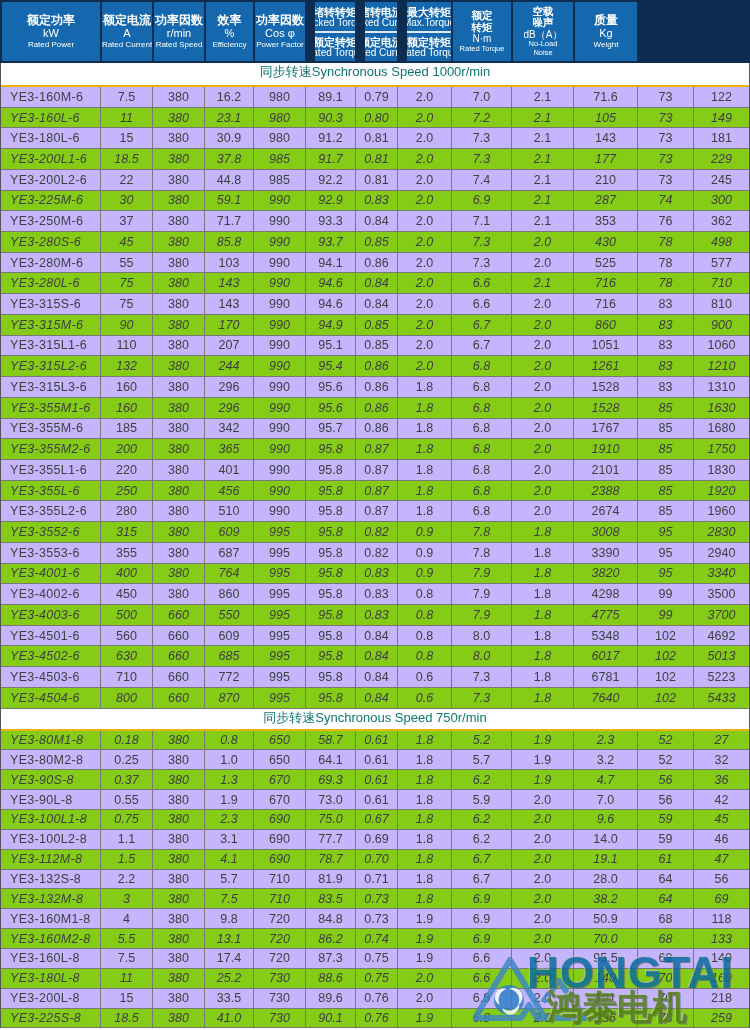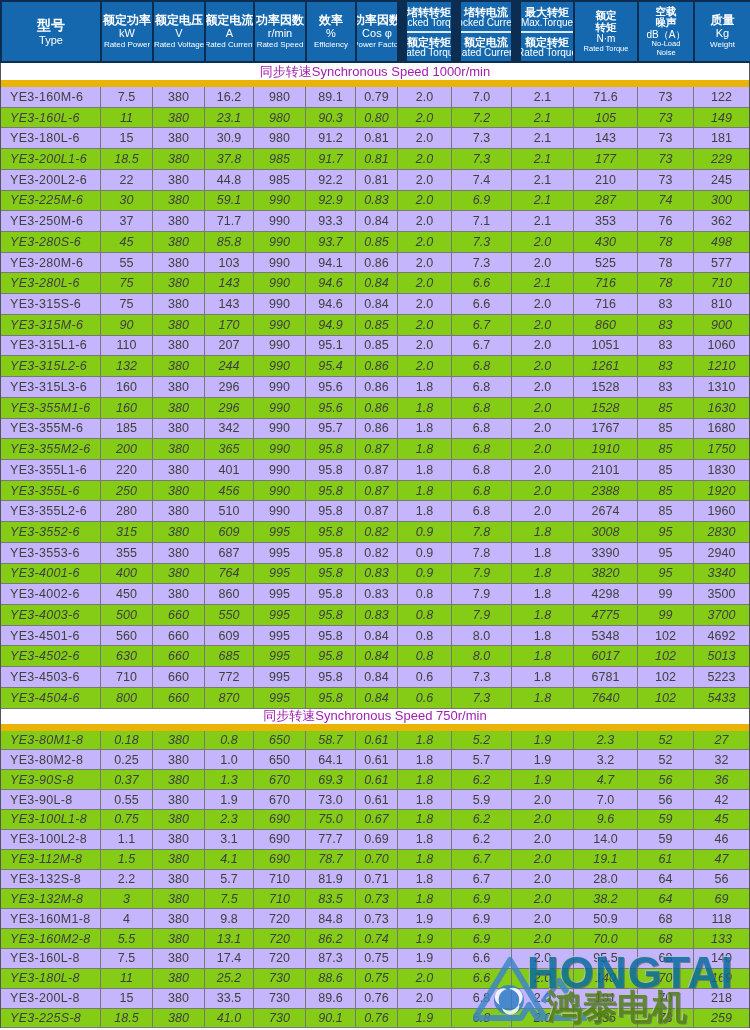--- a/index.html
+++ b/index.html
@@ -28,23 +28,23 @@
   .frac .sub { flex:1; display:flex; flex-direction:column; align-items:center; justify-content:center; }
   .frac .zh { font-size:11px; line-height:12px; }
   .frac .en { font-size:10px; line-height:9px; }
   .frac .sep { height:2px; width:100%; background:#ddeaf6; }
   .tight .zh { font-size:10.5px; line-height:11.5px; }
   .tight .unit { font-size:10px; line-height:11.5px; }
   .tight .en { font-size:7.5px; line-height:8.5px; }
   
   .tbl { width:750px; border-left:1px solid #565656; border-right:1px solid #565656; }
   .band {
-    height:24px; display:flex; align-items:center; justify-content:center;
-    background:#ffffff; border-bottom:7px solid #eab308;
-    font-size:13px; color:#a21caf;
+    height:24px; display:flex; justify-content:center;
+    background:#ffffff; border-bottom:2px solid #eab308;
+    font-size:13px; color:#0f766e;
   }
   .band.b1 { height:22px; }
   .grid-row {
     display:grid;
     grid-template-columns:100px 52px 52px 49px 52px 50px 42px 54px 60px 62px 64px 56px 55px;
     border-bottom:1px solid #787878;
   }
   .grid-row.r0 { height:20.73px; }
   .grid-row.r1 { height:19.87px; }
   .cell {
@@ -69,33 +69,24 @@
     font-size:35px; font-weight:bold; color:#4d7c0f;
     text-shadow:1px 1px 0 #717171, -1px -1px 0 #c0c0c0; white-space:nowrap;
   }
 </style>
 </head>
 <body>
 
 <div class="page">
 
   <div class="hdr">
-    <div class="hcell c-type">
-      <div class="zh">型号</div>
-      <div class="en">Type</div>
-    </div>
     <div class="hcell">
       <div class="zh">额定功率</div>
       <div class="unit">kW</div>
       <div class="en">Rated Power</div>
-    </div>
-    <div class="hcell">
-      <div class="zh">额定电压</div>
-      <div class="unit">V</div>
-      <div class="en">Rated Voltage</div>
     </div>
     <div class="hcell">
       <div class="zh">额定电流</div>
       <div class="unit">A</div>
       <div class="en">Rated Current</div>
     </div>
     <div class="hcell">
       <div class="zh">功率因数</div>
       <div class="unit">r/min</div>
       <div class="en">Rated Speed</div>

